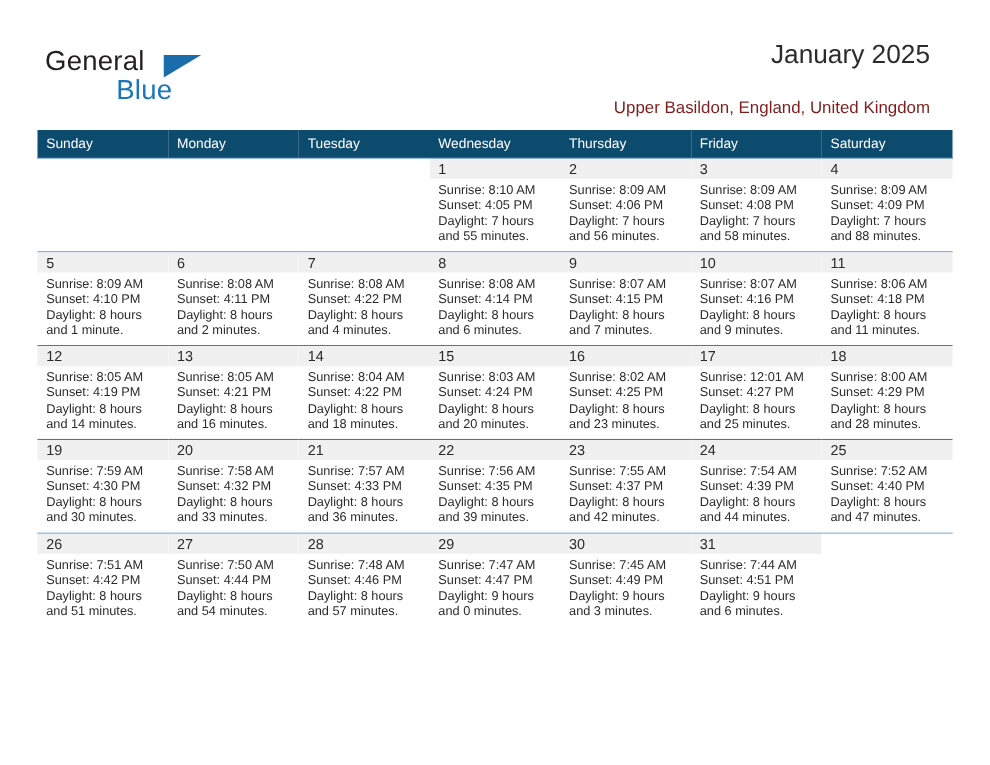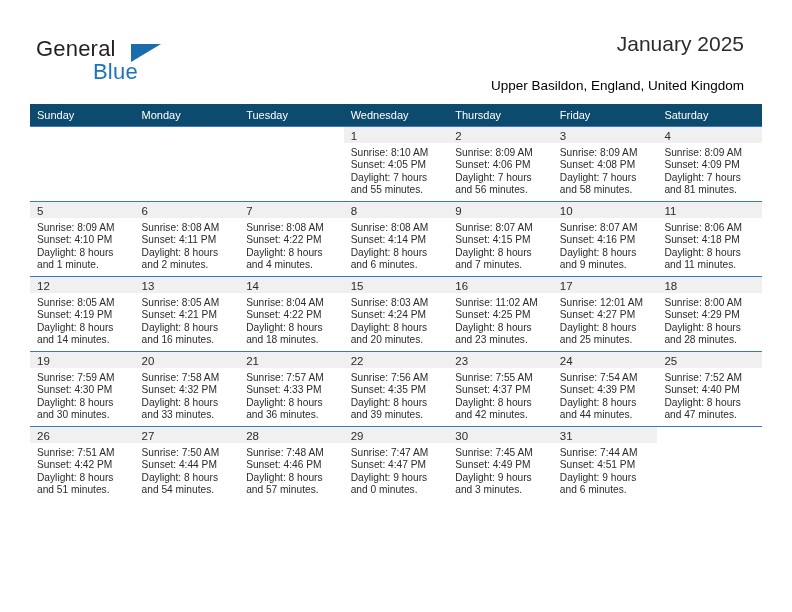--- a/index.html
+++ b/index.html
@@ -72,21 +72,21 @@
     color: #2b2b2b;
     text-align: right;
     white-space: nowrap;
     font-family: "Liberation Sans", sans-serif;
   }
   .subtitle {
     position: absolute;
     right: 36px;
     top: 78px;
     font-size: 13.5px;
-    color: #000000;
+    color: #7f1d1d;
     text-align: right;
     white-space: nowrap;
     font-family: "Liberation Sans", sans-serif;
   }
 
   
   .calendar {
     position: absolute;
     left: 30px;
     top: 104px;
@@ -229,21 +229,21 @@
               </div>
             </div>
           </td>
           <td>
             <div class="cell-inner">
               <div class="cell-daynum">4</div>
               <div class="cell-body">
                 <div>Sunrise: 8:09 AM</div>
                 <div>Sunset: 4:09 PM</div>
                 <div>Daylight: 7 hours</div>
-                <div>and 81 minutes.</div>
+                <div>and 88 minutes.</div>
               </div>
             </div>
           </td>
         </tr>
         <tr class="week">
           <td>
             <div class="cell-inner">
               <div class="cell-daynum">5</div>
               <div class="cell-body">
                 <div>Sunrise: 8:09 AM</div>
@@ -362,21 +362,21 @@
                 <div>Sunset: 4:24 PM</div>
                 <div>Daylight: 8 hours</div>
                 <div>and 20 minutes.</div>
               </div>
             </div>
           </td>
           <td>
             <div class="cell-inner">
               <div class="cell-daynum">16</div>
               <div class="cell-body">
-                <div>Sunrise: 11:02 AM</div>
+                <div>Sunrise: 8:02 AM</div>
                 <div>Sunset: 4:25 PM</div>
                 <div>Daylight: 8 hours</div>
                 <div>and 23 minutes.</div>
               </div>
             </div>
           </td>
           <td>
             <div class="cell-inner">
               <div class="cell-daynum">17</div>
               <div class="cell-body">

